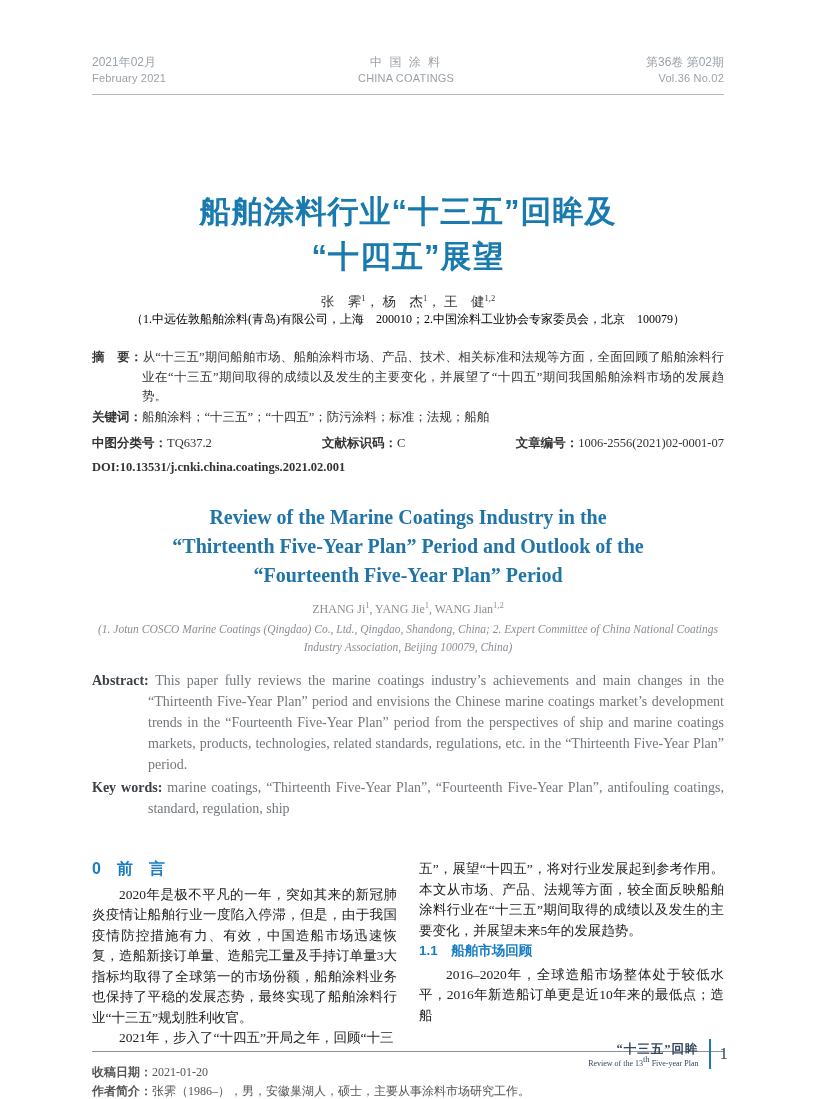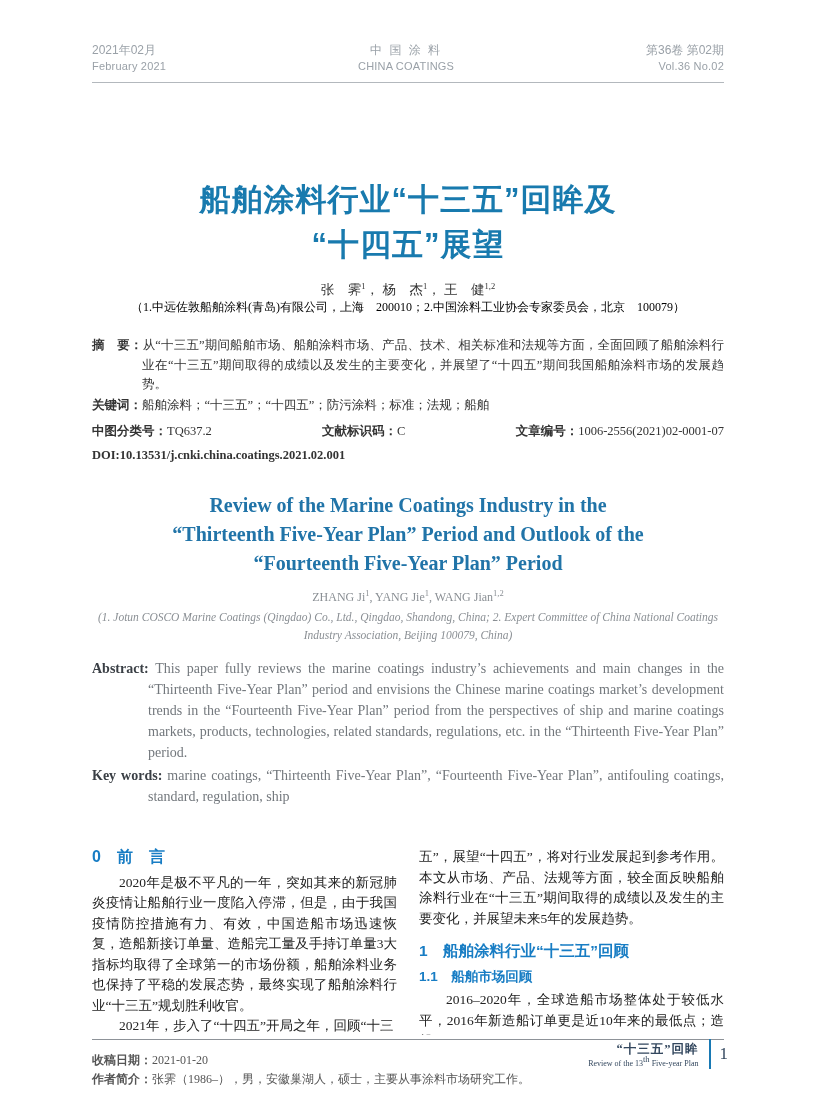--- a/index.html
+++ b/index.html
@@ -6,21 +6,21 @@
   .page{
     width:816px;height:1099px;position:relative;overflow:hidden;margin:0 auto;
     background:#ffffff;color:#2b2b2b;
     font-family:"Liberation Serif","DejaVu Serif",serif;
   }
   .content{padding:0 92px;}
 
   
   .journal-header{
     display:flex;justify-content:space-between;align-items:flex-end;
-    padding-top:42px;padding-bottom:8px;border-bottom:1px solid #b3b8bd;
+    padding-top:54px;padding-bottom:8px;border-bottom:1px solid #b3b8bd;
     font-family:"Liberation Sans","DejaVu Sans",sans-serif;
     color:#9aa1a8;font-size:12px;line-height:16px;
   }
   .jh-center{text-align:center;letter-spacing:2px;}
   .jh-right{text-align:right;}
   .jh-en{font-size:11px;letter-spacing:0.2px;}
 
   
   .zh-title{
     margin-top:94px;text-align:center;
@@ -148,21 +148,20 @@
     </div>
 
     <div class="body-section">
       <div class="col">
         <div class="h0">0　前　言</div>
         <p class="indent">2020年是极不平凡的一年，突如其来的新冠肺炎疫情让船舶行业一度陷入停滞，但是，由于我国疫情防控措施有力、有效，中国造船市场迅速恢复，造船新接订单量、造船完工量及手持订单量3大指标均取得了全球第一的市场份额，船舶涂料业务也保持了平稳的发展态势，最终实现了船舶涂料行业“十三五”规划胜利收官。</p>
         <p class="indent">2021年，步入了“十四五”开局之年，回顾“十三</p>
       </div>
       <div class="col">
         <p class="noindent">五”，展望“十四五”，将对行业发展起到参考作用。本文从市场、产品、法规等方面，较全面反映船舶涂料行业在“十三五”期间取得的成绩以及发生的主要变化，并展望未来5年的发展趋势。</p>
-        <div class="h1">1　船舶涂料行业“十三五”回顾</div>
         <div class="h11">1.1　船舶市场回顾</div>
         <p class="indent">2016–2020年，全球造船市场整体处于较低水平，2016年新造船订单更是近10年来的最低点；造船</p>
       </div>
     </div>
 
     <div class="footnote-rule"></div>
     <div class="footnote">
       <div><span class="label-bold">收稿日期：</span><span>2021-01-20</span></div>
       <div><span class="label-bold">作者简介：</span><span>张霁（1986–），男，安徽巢湖人，硕士，主要从事涂料市场研究工作。</span></div>
     </div>

